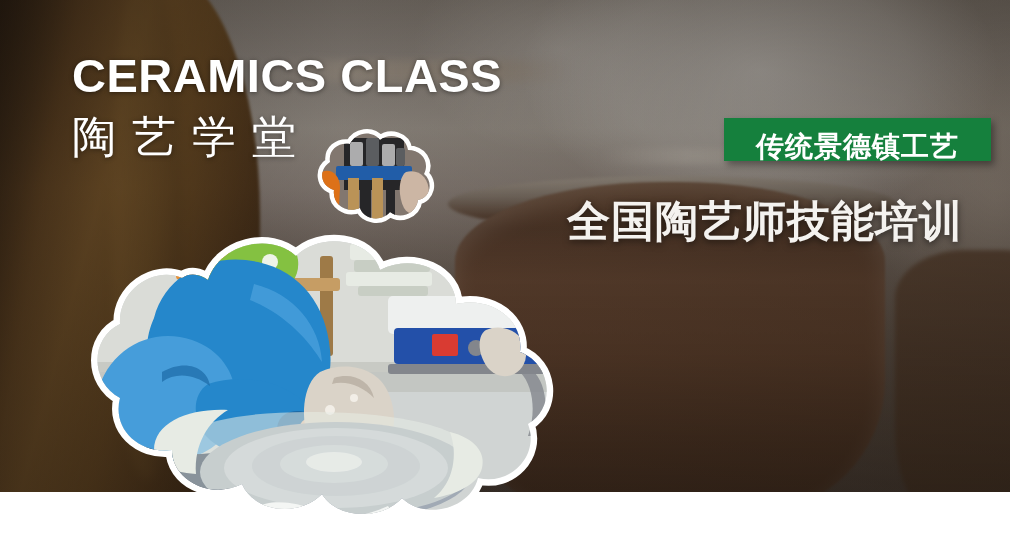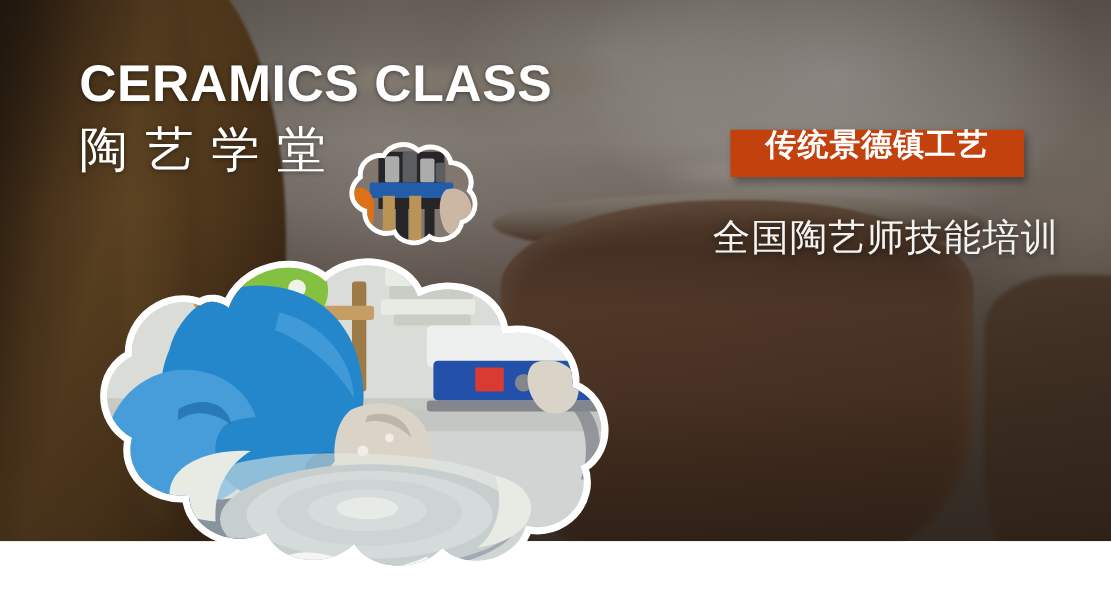--- a/index.html
+++ b/index.html
@@ -173,43 +173,43 @@
     letter-spacing:16px;
     color:#ffffff;
     line-height:1.15;
     text-shadow:0 1px 5px rgba(0,0,0,.45);
     white-space:nowrap;
   }
 
   
   .badge{
     position:absolute;
-    left:664px; top:118px;
+    left:724px; top:118px;
     width:267px; height:43px;
-    background:#c2410c;
+    background:#15803d;
     box-shadow:3px 4px 7px rgba(0,0,0,.38);
     display:flex;
-    align-items:flex-start;
+    align-items:flex-end;
     justify-content:center;
   }
   .badge-text{
     font-size:28px;
     font-weight:bold;
     color:#ffffff;
     letter-spacing:1px;
     line-height:1;
     white-space:nowrap;
   }
   .headline{
     position:absolute;
     left:0; top:197px;
     width:963px;
     text-align:right;
-    font-size:34px;
-    font-weight:normal;
+    font-size:43px;
+    font-weight:bold;
     color:#f4f2ef;
     letter-spacing:1px;
     line-height:1.12;
     text-shadow:0 2px 7px rgba(0,0,0,.55);
     white-space:nowrap;
   }
   .subline{
     position:absolute;
     left:0; top:267px;
     width:963px;

